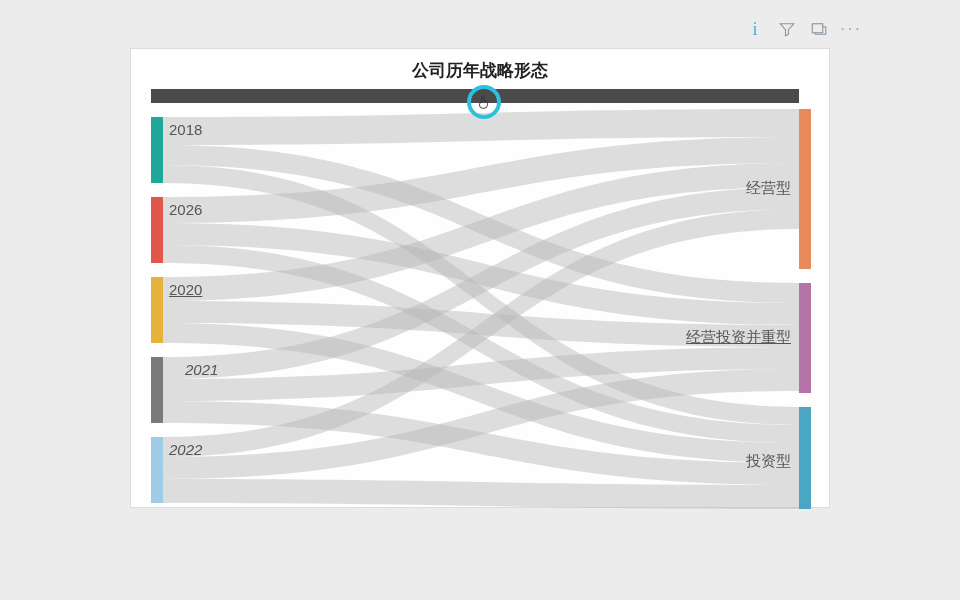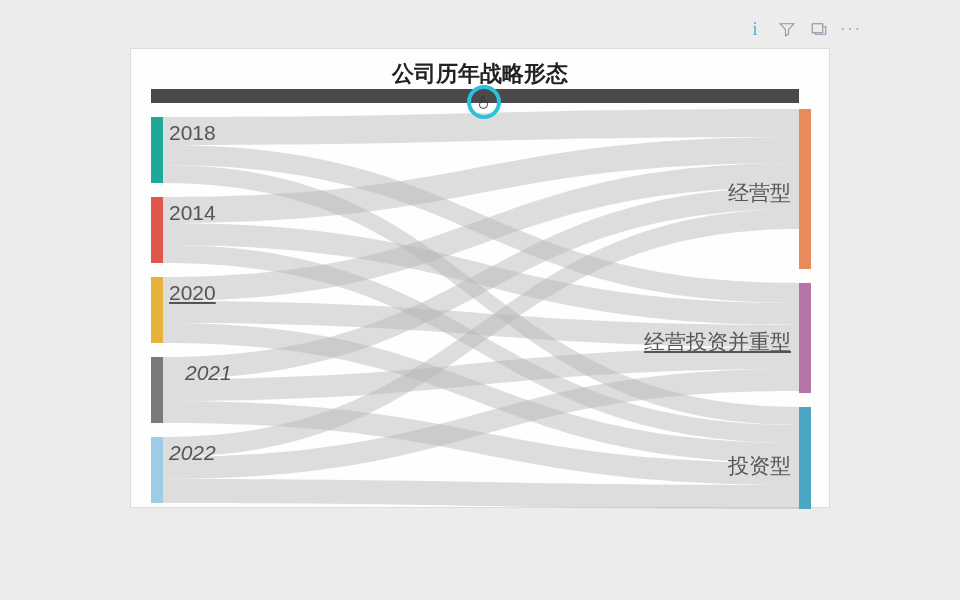--- a/index.html
+++ b/index.html
@@ -45,34 +45,34 @@
     background: #fefefe;
     border: 1px solid #dcdcdc;
     box-sizing: border-box;
   }
   .title {
     position: absolute;
     top: 10px;
     left: 0;
     right: 0;
     text-align: center;
-    font-size: 22px;
+    font-size: 17px;
     font-weight: 700;
     color: #222;
   }
   svg.sankey {
     position: absolute;
     left: 0;
     top: 0;
     width: 700px;
     height: 460px;
   }
   .node-label {
     position: absolute;
-    font-size: 21px;
+    font-size: 15px;
     color: #555;
     white-space: nowrap;
   }
   .cursor {
     position: absolute;
     width: 34px;
     height: 34px;
     border: 4px solid #2cc0de;
     border-radius: 50%;
     left: 336px;
@@ -128,21 +128,21 @@
         <path d="M 32 274 C 350 274 350 394 668 394 L 668 414 C 350 414 350 294 32 294 Z" fill="#b5b5b5" fill-opacity="0.45"></path>
         <path d="M 32 308 C 350 308 350 138 668 138 L 668 160 C 350 160 350 330 32 330 Z" fill="#b5b5b5" fill-opacity="0.45"></path>
         <path d="M 32 330 C 350 330 350 298 668 298 L 668 320 C 350 320 350 352 32 352 Z" fill="#b5b5b5" fill-opacity="0.45"></path>
         <path d="M 32 352 C 350 352 350 414 668 414 L 668 436 C 350 436 350 374 32 374 Z" fill="#b5b5b5" fill-opacity="0.45"></path>
         <path d="M 32 388 C 350 388 350 160 668 160 L 668 180 C 350 180 350 408 32 408 Z" fill="#b5b5b5" fill-opacity="0.45"></path>
         <path d="M 32 408 C 350 408 350 320 668 320 L 668 342 C 350 342 350 430 32 430 Z" fill="#b5b5b5" fill-opacity="0.45"></path>
         <path d="M 32 430 C 350 430 350 436 668 436 L 668 460 C 350 460 350 454 32 454 Z" fill="#b5b5b5" fill-opacity="0.45"></path>
       </svg>
     <div id="labels">
         <div class="node-label" style="left: 38px; top: 72px;">2018</div>
-        <div class="node-label" style="left: 38px; top: 152px;">2014</div>
+        <div class="node-label" style="left: 38px; top: 152px;">2026</div>
         <div class="node-label" style="left: 38px; top: 232px; text-decoration: underline;">2020</div>
         <div class="node-label" style="left: 54px; top: 312px; font-style: italic;">2021</div>
         <div class="node-label" style="left: 38px; top: 392px; font-style: italic;">2022</div>
         <div class="node-label" style="right: 38px; top: 130px; left: auto; text-align: left;">经营型</div>
         <div class="node-label" style="right: 38px; top: 279px; left: auto; text-align: right; text-decoration: underline;">经营投资并重型</div>
         <div class="node-label" style="right: 38px; top: 403px; left: auto; text-align: center;">投资型</div>
       </div>
     <div class="cursor">
       <svg width="14" height="16" viewBox="0 0 24 28" fill="none" stroke="#333" stroke-width="1.6">
         <path d="M8 14V5a2 2 0 1 1 4 0v7h2a4 4 0 0 1 4 4v3a6 6 0 0 1-6 6h-2a6 6 0 0 1-6-6v-2l4-3z"></path>

